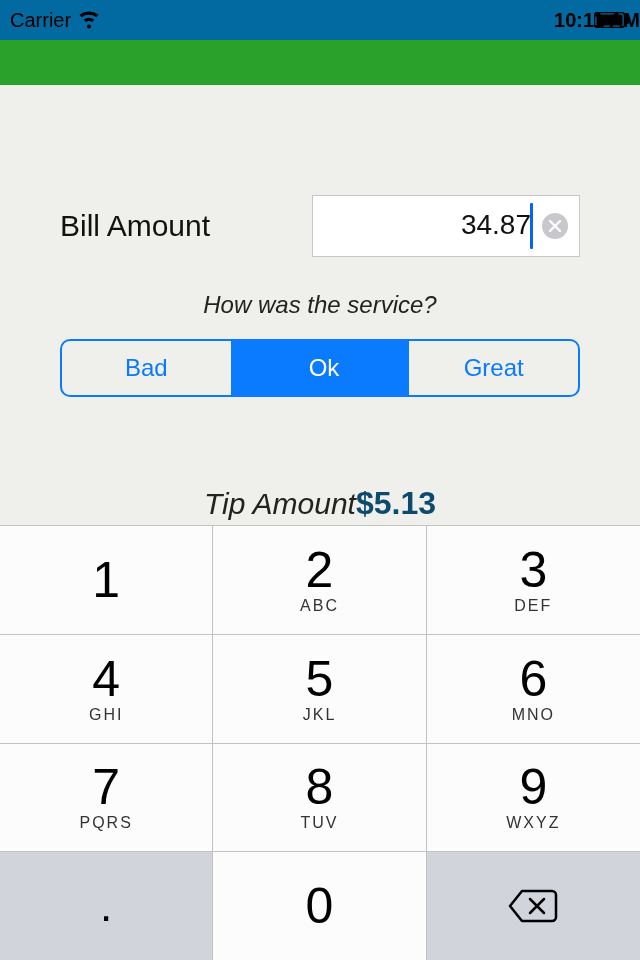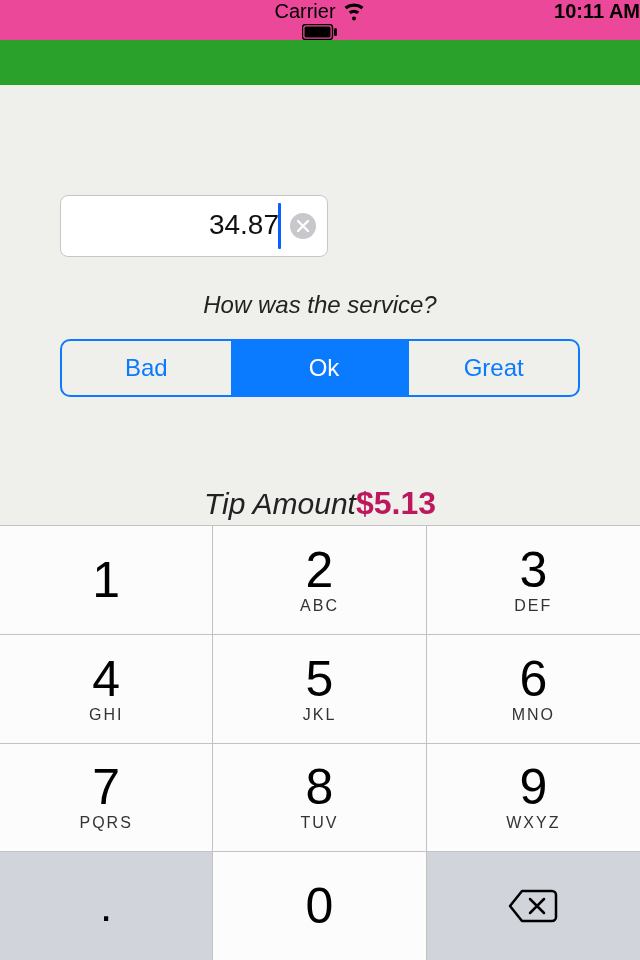--- a/index.html
+++ b/index.html
@@ -1,52 +1,52 @@
 <!DOCTYPE html>
 <html><head>
   <meta charset="utf-8">
   <style>
     * { margin: 0; padding: 0; box-sizing: border-box; }
     html, body { width: 640px; height: 960px; font-family: -apple-system, "Helvetica Neue", Helvetica, Arial, sans-serif; background: #efefeb; overflow: hidden; }
 
     
-    .statusbar { height: 40px; background: #ec4899; display: flex; align-items: center; justify-content: space-between; padding: 0 10px; color: #000; font-size: 20px; font-weight: 500; flex-direction: column; }
+    .statusbar { height: 40px; background: #0369a1; display: flex; align-items: center; justify-content: space-between; padding: 0 10px; color: #000; font-size: 20px; font-weight: 500; }
     .statusbar .left, .statusbar .right { display: flex; align-items: center; gap: 6px; }
     .statusbar .center { position: absolute; left: 0; right: 0; text-align: right; font-weight: 600; font-size: 20px; pointer-events: none; }
     .wifi-icon svg, .battery-icon svg { display: block; }
 
     
     .navbar { height: 45px; background: #2aa12a; }
 
     
     .content { padding: 0 60px; }
 
     
     .bill-row { margin-top: 110px; display: flex; align-items: center; justify-content: space-between; }
     .bill-label { font-size: 30px; color: #111; letter-spacing: 0px; }
     .bill-input-wrap { position: relative; width: 268px; height: 62px; }
-    .bill-input { width: 100%; height: 100%; border: 1px solid #c7c7c7; border-radius: 8px; background: #fff; font-size: 28px; color: #111; padding: 0 48px 2px 16px; text-align: right; outline: none; }
+    .bill-input { width: 100%; height: 100%; border: 1px solid #c7c7c7; border-radius: 0; background: #fff; font-size: 28px; color: #111; padding: 0 48px 2px 16px; text-align: right; outline: none; }
     .caret { position: absolute; right: 47px; top: 8px; bottom: 8px; width: 3px; background: #0a60ff; border-radius: 1px; }
     .clear-btn { position: absolute; right: 12px; top: 50%; transform: translateY(-50%); width: 26px; height: 26px; border-radius: 50%; background: #c7c7cc; display: flex; align-items: center; justify-content: center; }
     .clear-btn svg { display: block; }
 
     
     .service-prompt { margin-top: 34px; text-align: center; font-size: 24px; font-style: italic; color: #222; }
 
     
     .segwrap { margin-top: 20px; }
     .segmented { display: flex; border: 2px solid #0a7aff; border-radius: 10px; overflow: hidden; height: 58px; }
     .segmented .seg { flex: 1; display: flex; align-items: center; justify-content: center; font-size: 24px; color: #0a7aff; background: transparent; border-left: 1px solid #0a7aff; }
     .segmented .seg:first-child { border-left: none; }
     .segmented .seg.selected { background: #0a7aff; color: #fff; padding-left: 8px; }
 
     
     .tip-row { margin-top: 88px; display: flex; align-items: baseline; justify-content: center; padding: 0 0px; }
     .tip-label { font-size: 30px; font-style: italic; color: #222; }
-    .tip-value { font-size: 32px; font-weight: 700; color: #be185d; }
+    .tip-value { font-size: 32px; font-weight: 700; color: #0c4a6e; }
 
     
     .content-block { height: 525px; }
 
     
     .keyboard { position: absolute; bottom: 0; left: 0; right: 0; height: 435px; background: #fff; display: grid; grid-template-columns: 1fr 1fr 1fr; grid-template-rows: repeat(4, 1fr); }
     .key { border-top: 1px solid #c2c2c2; border-right: 1px solid #c2c2c2; display: flex; flex-direction: column; align-items: center; justify-content: center; background: #fcfcfc; }
     .key:nth-child(3n) { border-right: none; }
     .key .digit { font-size: 50px; font-weight: 400; color: #000; line-height: 1; }
     .key .letters { font-size: 16px; color: #333; letter-spacing: 2px; margin-top: 2px; }
@@ -76,20 +76,21 @@
         </svg>
     </span>
   </div>
 </div>
 
 <div class="navbar"></div>
 
 <div class="content-block">
   <div class="content">
     <div class="bill-row">
+      <div class="bill-label">Bill Amount</div>
       <div class="bill-input-wrap">
         <input class="bill-input" type="text" readonly="" value="34.87" style="">
         <div class="caret"></div>
         <div class="clear-btn">
           <span>
             <svg width="12" height="12" viewBox="0 0 12 12">
                 <path d="M1 1 L11 11 M11 1 L1 11" stroke="#fff" stroke-width="2.4" stroke-linecap="round"></path>
               </svg>
           </span>
         </div>

